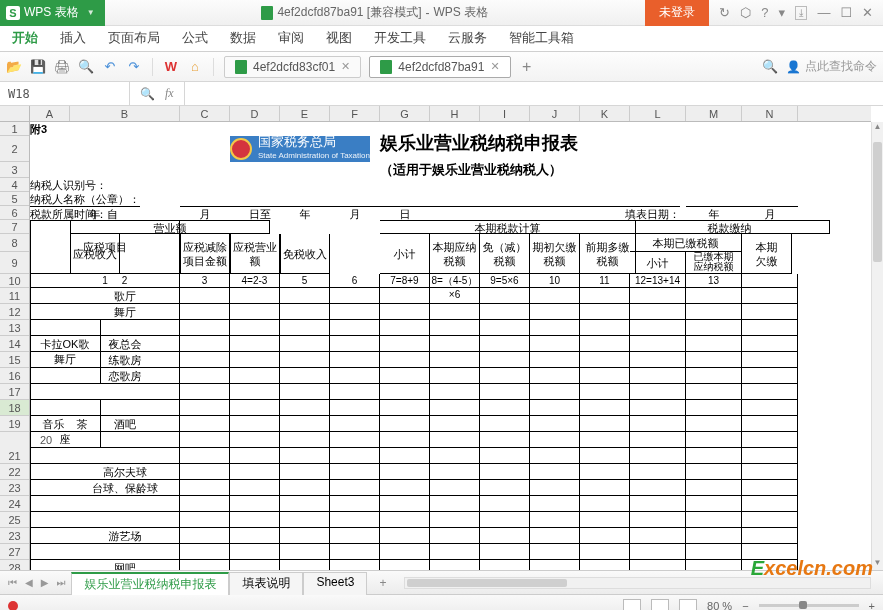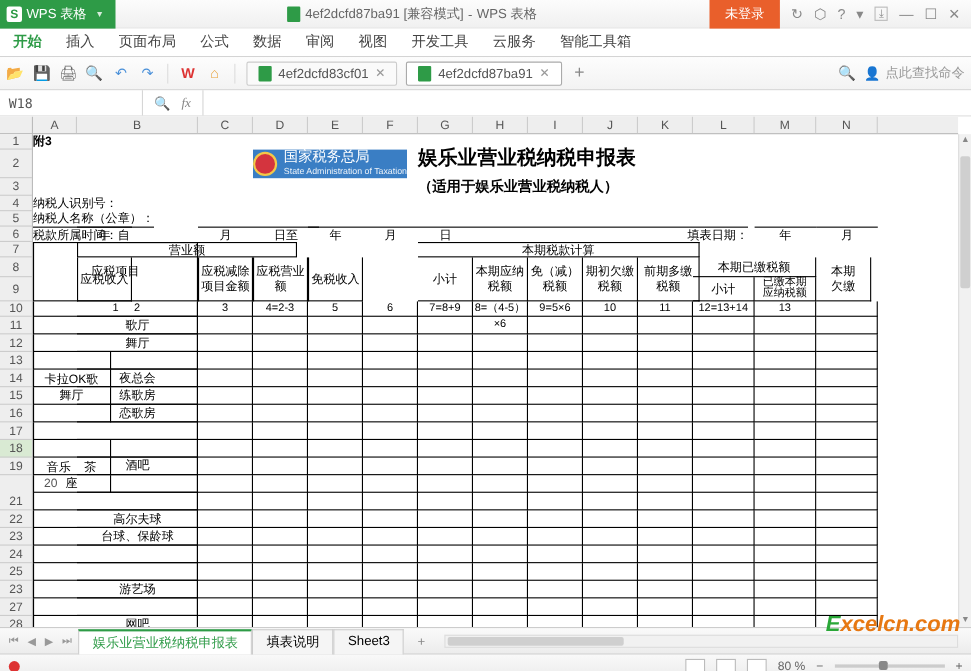--- a/index.html
+++ b/index.html
@@ -231,20 +231,21 @@
       <div class="abs center" style="left: 350px; top: 84px; width: 50px; height: 14px; line-height: 14px;;border-top:1px solid #000;">日</div>
       <div class="abs " style="left: 400px; top: 84px; width: 50px; height: 14px; line-height: 14px;;border-top:1px solid #000;"></div>
       <div class="abs " style="left: 450px; top: 84px; width: 50px; height: 14px; line-height: 14px;;border-top:1px solid #000;"></div>
       <div class="abs " style="left: 500px; top: 84px; width: 50px; height: 14px; line-height: 14px;;border-top:1px solid #000;"></div>
       <div class="abs " style="left: 550px; top: 84px; width: 100px; height: 14px; line-height: 14px;;border-top:1px solid #000;text-align:right;">填表日期：</div>
       <div class="abs center" style="left: 656px; top: 84px; width: 56px; height: 14px; line-height: 14px;;border-top:1px solid #000;">年</div>
       <div class="abs center" style="left: 712px; top: 84px; width: 56px; height: 14px; line-height: 14px;;border-top:1px solid #000;">月</div>
       <div class="abs center" style="left: 0px; top: 98px; width: 150px; height: 54px; line-height: 14px;;border:1px solid #000;display:flex;align-items:center;justify-content:center;">应税项目</div>
       <div class="abs center" style="left: 40px; top: 98px; width: 200px; height: 14px; line-height: 14px;;border:1px solid #000;">营业额</div>
       <div class="abs center" style="left: 350px; top: 98px; width: 256px; height: 14px; line-height: 14px;;border:1px solid #000;border-left:none;">本期税款计算</div>
+      <div class="abs center" style="left: 600px; top: 98px; width: 200px; height: 14px; line-height: 14px;;border:1px solid #000;border-left:none;">税款缴纳</div>
       <div class="abs center" style="left: 40px; top: 112px; width: 50px; height: 40px; line-height: 14px;;border:1px solid #000;border-top:none;white-space:pre-wrap;display:flex;align-items:center;justify-content:center;">应税收入</div>
       <div class="abs center" style="left: 150px; top: 112px; width: 50px; height: 40px; line-height: 14px;;border:1px solid #000;border-top:none;white-space:pre-wrap;display:flex;align-items:center;justify-content:center;">应税减除
 项目金额</div>
       <div class="abs center" style="left: 200px; top: 112px; width: 50px; height: 40px; line-height: 14px;;border:1px solid #000;border-top:none;white-space:pre-wrap;display:flex;align-items:center;justify-content:center;">应税营业
 额</div>
       <div class="abs center" style="left: 250px; top: 112px; width: 50px; height: 40px; line-height: 14px;;border:1px solid #000;border-top:none;white-space:pre-wrap;display:flex;align-items:center;justify-content:center;">免税收入</div>
       <div class="abs center" style="left: 350px; top: 112px; width: 50px; height: 40px; line-height: 14px;;border:1px solid #000;border-top:none;border-left:none;white-space:pre-wrap;display:flex;align-items:center;justify-content:center;">小计</div>
       <div class="abs center" style="left: 400px; top: 112px; width: 50px; height: 40px; line-height: 14px;;border:1px solid #000;border-top:none;border-left:none;white-space:pre-wrap;display:flex;align-items:center;justify-content:center;">本期应纳
 税额</div>
       <div class="abs center" style="left: 450px; top: 112px; width: 50px; height: 40px; line-height: 14px;;border:1px solid #000;border-top:none;border-left:none;white-space:pre-wrap;display:flex;align-items:center;justify-content:center;">免（减）
@@ -389,21 +390,21 @@
       <div class="abs" style="left: 300px; top: 278px; width: 50px; height: 16px; border-right: 1px solid rgb(0, 0, 0); border-bottom: 1px solid rgb(0, 0, 0);"></div>
       <div class="abs" style="left: 350px; top: 278px; width: 50px; height: 16px; border-right: 1px solid rgb(0, 0, 0); border-bottom: 1px solid rgb(0, 0, 0);"></div>
       <div class="abs" style="left: 400px; top: 278px; width: 50px; height: 16px; border-right: 1px solid rgb(0, 0, 0); border-bottom: 1px solid rgb(0, 0, 0);"></div>
       <div class="abs" style="left: 450px; top: 278px; width: 50px; height: 16px; border-right: 1px solid rgb(0, 0, 0); border-bottom: 1px solid rgb(0, 0, 0);"></div>
       <div class="abs" style="left: 500px; top: 278px; width: 50px; height: 16px; border-right: 1px solid rgb(0, 0, 0); border-bottom: 1px solid rgb(0, 0, 0);"></div>
       <div class="abs" style="left: 550px; top: 278px; width: 50px; height: 16px; border-right: 1px solid rgb(0, 0, 0); border-bottom: 1px solid rgb(0, 0, 0);"></div>
       <div class="abs" style="left: 600px; top: 278px; width: 56px; height: 16px; border-right: 1px solid rgb(0, 0, 0); border-bottom: 1px solid rgb(0, 0, 0);"></div>
       <div class="abs" style="left: 656px; top: 278px; width: 56px; height: 16px; border-right: 1px solid rgb(0, 0, 0); border-bottom: 1px solid rgb(0, 0, 0);"></div>
       <div class="abs" style="left: 712px; top: 278px; width: 56px; height: 16px; border-right: 1px solid rgb(0, 0, 0); border-bottom: 1px solid rgb(0, 0, 0);"></div>
       <div class="abs" style="left: 0px; top: 294px; width: 150px; height: 16px; border-left: 1px solid rgb(0, 0, 0); border-right: 1px solid rgb(0, 0, 0); border-bottom: 1px solid rgb(0, 0, 0);"></div>
-      <div class="abs center" style="left: 40px; top: 294px; width: 110px; height: 16px; line-height: 16px; font-family: Liberation Mono, monospace;">酒吧</div>
+      <div class="abs center" style="left: 40px; top: 294px; width: 110px; height: 16px; line-height: 16px;">酒吧</div>
       <div class="abs" style="left: 70px; top: 294px; width: 0px; height: 16px; border-left: 1px solid rgb(0, 0, 0);"></div>
       <div class="abs" style="left: 40px; top: 294px; width: 110px; height: 16px; border-right: 1px solid rgb(0, 0, 0); border-bottom: 1px solid rgb(0, 0, 0);"></div>
       <div class="abs" style="left: 150px; top: 294px; width: 50px; height: 16px; border-right: 1px solid rgb(0, 0, 0); border-bottom: 1px solid rgb(0, 0, 0);"></div>
       <div class="abs" style="left: 200px; top: 294px; width: 50px; height: 16px; border-right: 1px solid rgb(0, 0, 0); border-bottom: 1px solid rgb(0, 0, 0);"></div>
       <div class="abs" style="left: 250px; top: 294px; width: 50px; height: 16px; border-right: 1px solid rgb(0, 0, 0); border-bottom: 1px solid rgb(0, 0, 0);"></div>
       <div class="abs" style="left: 300px; top: 294px; width: 50px; height: 16px; border-right: 1px solid rgb(0, 0, 0); border-bottom: 1px solid rgb(0, 0, 0);"></div>
       <div class="abs" style="left: 350px; top: 294px; width: 50px; height: 16px; border-right: 1px solid rgb(0, 0, 0); border-bottom: 1px solid rgb(0, 0, 0);"></div>
       <div class="abs" style="left: 400px; top: 294px; width: 50px; height: 16px; border-right: 1px solid rgb(0, 0, 0); border-bottom: 1px solid rgb(0, 0, 0);"></div>
       <div class="abs" style="left: 450px; top: 294px; width: 50px; height: 16px; border-right: 1px solid rgb(0, 0, 0); border-bottom: 1px solid rgb(0, 0, 0);"></div>
       <div class="abs" style="left: 500px; top: 294px; width: 50px; height: 16px; border-right: 1px solid rgb(0, 0, 0); border-bottom: 1px solid rgb(0, 0, 0);"></div>

